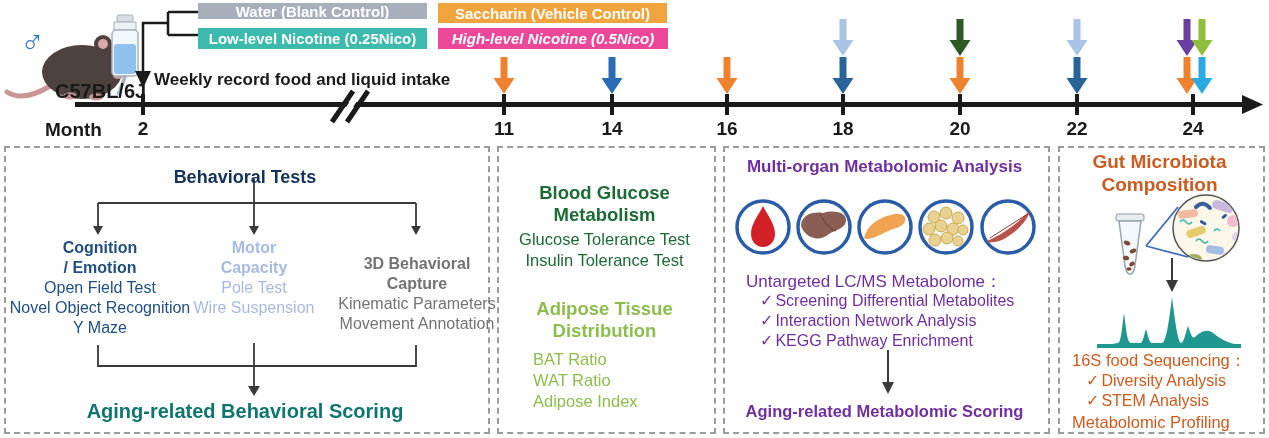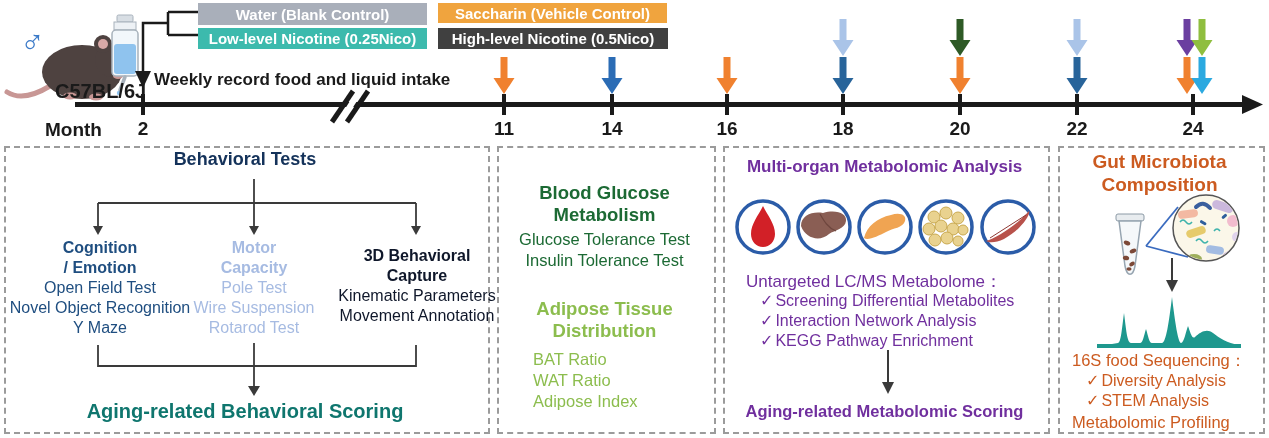--- a/index.html
+++ b/index.html
@@ -7,28 +7,28 @@
          font-family:"Liberation Sans","DejaVu Sans",sans-serif;color:#1a1a1a;}
   #gfx{position:absolute;left:0;top:0;z-index:2;}
   .panel{position:absolute;top:146px;height:284px;border:2px dashed #9b9b9b;background:#fff;z-index:1;}
   .txt{position:absolute;z-index:3;}
   .center{text-align:center;}
   .pre{white-space:pre-line;}
   .month-num{position:absolute;top:118px;width:44px;text-align:center;
              font-weight:bold;font-size:19px;color:#1a1a1a;z-index:3;}
   .gbox{position:absolute;display:flex;align-items:center;justify-content:center;
         color:#fff;font-weight:bold;font-size:15px;z-index:3;white-space:nowrap;}
-  .g0{background:#a9afba;} .g1{background:#3cbaad;} .g2{background:#f0a43e;} .g3{background:#404040;}
+  .g0{background:#a9afba;} .g1{background:#3cbaad;} .g2{background:#f0a43e;} .g3{background:#ec4899;font-style:italic;}
   .male{color:#3b7ac8;font-size:33px;font-weight:bold;}
   .note{font-size:17px;font-weight:bold;white-space:nowrap;}
   .p1-title{color:#14325a;font-size:18px;font-weight:bold;}
   .col{position:absolute;text-align:center;z-index:3;}
   .col-title{font-weight:bold;font-size:16px;line-height:20px;}
   .col-item{font-size:16px;line-height:20px;white-space:nowrap;}
-  .c-cog{color:#1f4e80;} .c-mot{color:#a6bbe2;} .c-3d{color:#0f172a;}
+  .c-cog{color:#1f4e80;} .c-mot{color:#a6bbe2;} .c-3d{color:#737373;margin-top:8px;}
   .p1-footer{color:#0f766e;font-size:20px;font-weight:bold;}
   .green-d{color:#1c6a34;} .green-l{color:#8cbd4e;}
   .sec-title{font-size:18.5px;font-weight:bold;line-height:22px;}
   .sec-item{font-size:16.5px;line-height:21px;white-space:nowrap;}
   .purple{color:#702f9e;} .orange{color:#cc5b20;}
   .p3-title{font-size:17px;font-weight:bold;white-space:nowrap;}
   .list-head{font-size:17px;white-space:nowrap;}
   .check-row{font-size:16px;line-height:20px;white-space:nowrap;}
   .check-row .ck{margin-right:2px;}
   .p3-footer{font-size:16.5px;font-weight:bold;white-space:nowrap;}
@@ -221,39 +221,38 @@
                L1238,348 L1100,348 Z"></path>
       <rect x="1097" y="344" width="144" height="4"></rect>
     </g>
   </svg>
 
   <div class="txt male" style="left:20px;top:22px;">♂</div>
   <div class="txt strain" style="left:55px;top:80px;">C57BL/6J</div>
   <div class="txt month-word" style="left:45px;top:119px;">Month</div>
   <div class="txt note" style="left:154px;top:70px;">Weekly record food and liquid intake</div>
 
-  <div class="gbox g0" style="left:198px;top:3px;width:229px;height:22px;">Water (Blank Control)</div>
+  <div class="gbox g0" style="left:198px;top:3px;width:229px;height:16px;">Water (Blank Control)</div>
   <div class="gbox g1" style="left:198px;top:28px;width:229px;height:21px;">Low-level Nicotine (0.25Nico)</div>
   <div class="gbox g2" style="left:438px;top:3px;width:229px;height:20px;">Saccharin (Vehicle Control)</div>
   <div class="gbox g3" style="left:438px;top:28px;width:230px;height:21px;">High-level Nicotine (0.5Nico)</div>
 
-  <div class="txt p1-title center" style="left:4px;top:149px;width:482px;">Behavioral Tests</div>
+  <div class="txt p1-title center" style="left:4px;top:167px;width:482px;">Behavioral Tests</div>
   <div class="col c-cog" style="left:0px;top:238px;width:200px;">
     <div class="col-title pre">Cognition
 / Emotion</div>
     <div class="col-item">Open Field Test</div>
     <div class="col-item">Novel Object Recognition</div>
     <div class="col-item">Y Maze</div>
   </div>
   <div class="col c-mot" style="left:189px;top:238px;width:130px;">
     <div class="col-title pre">Motor
 Capacity</div>
     <div class="col-item">Pole Test</div>
     <div class="col-item">Wire Suspension</div>
-    <div class="col-item">Rotarod Test</div>
   </div>
   <div class="col c-3d" style="left:321px;top:246px;width:192px;">
     <div class="col-title pre">3D Behavioral
 Capture</div>
     <div class="col-item">Kinematic Parameters</div>
     <div class="col-item">Movement Annotation</div>
   </div>
   <div class="txt p1-footer center" style="left:4px;top:400px;width:482px;">Aging-related Behavioral Scoring</div>
 
   <div class="txt sec-title green-d pre center" style="left:497px;top:182px;width:215px;">Blood Glucose

